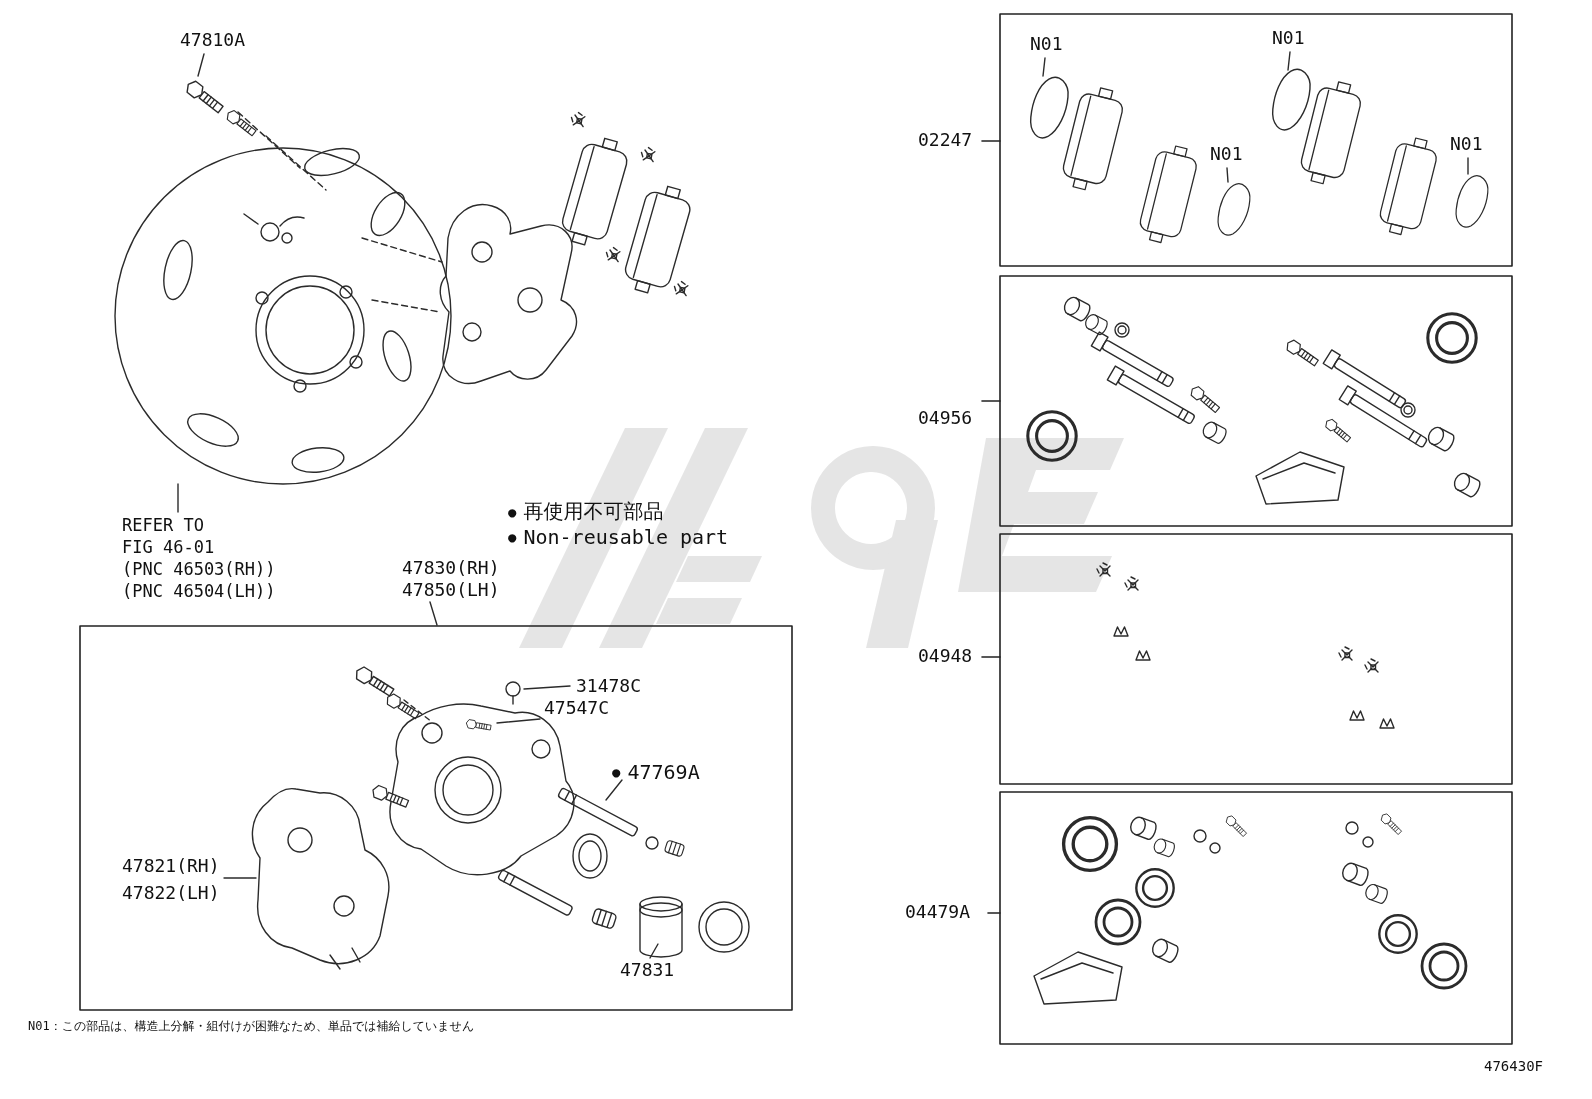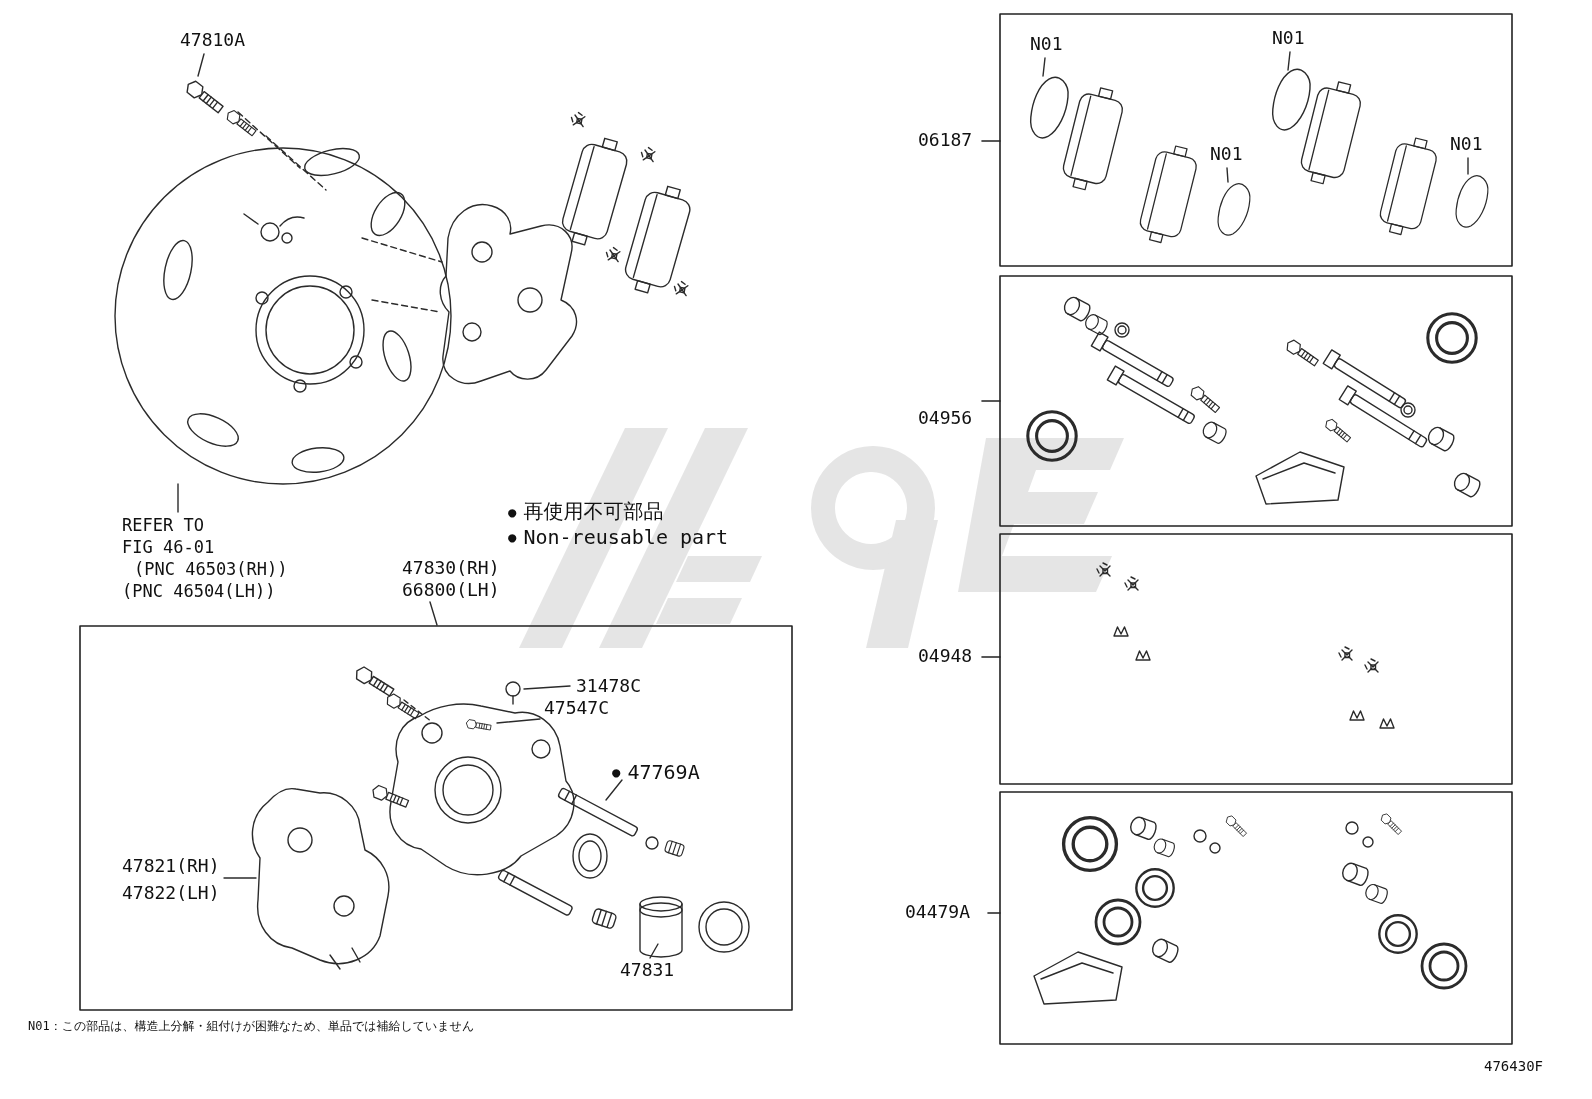--- a/index.html
+++ b/index.html
@@ -266,25 +266,25 @@
         <use href="#cyl" transform="translate(1160,948) rotate(25)"></use>
         <use href="#packet" transform="translate(1034,952)"></use>
       </g>
     </g>
   </svg>
 
   <div class="lbl" style="left:180px; top:30px">47810A</div>
 
   <div class="lbl sm" style="left:122px; top:516px">REFER TO</div>
   <div class="lbl sm" style="left:122px; top:538px">FIG 46-01</div>
-  <div class="lbl sm" style="left:134px; top:560px">(PNC 46503(RH))</div>
+  <div class="lbl sm" style="left:122px; top:560px">(PNC 46503(RH))</div>
   <div class="lbl sm" style="left:122px; top:582px">(PNC 46504(LH))</div>
 
   <div class="lbl" style="left:402px; top:558px">47830(RH)</div>
-  <div class="lbl" style="left:402px; top:580px">66800(LH)</div>
+  <div class="lbl" style="left:402px; top:580px">47850(LH)</div>
 
   <div class="row" style="left:508px; top:498px">
     <span class="bullet">●</span>
     <span class="txt">再使用不可部品</span>
   </div>
   <div class="row" style="left:508px; top:525px">
     <span class="bullet">●</span>
     <span class="txt">Non-reusable part</span>
   </div>
 
@@ -294,21 +294,21 @@
   <div class="row" style="left:612px; top:760px">
     <span class="bullet">●</span>
     <span class="txt">47769A</span>
   </div>
 
   <div class="lbl" style="left:122px; top:856px">47821(RH)</div>
   <div class="lbl" style="left:122px; top:883px">47822(LH)</div>
 
   <div class="lbl" style="left:620px; top:960px">47831</div>
 
-  <div class="lbl" style="left:918px; top:130px">06187</div>
+  <div class="lbl" style="left:918px; top:130px">02247</div>
   <div class="lbl" style="left:918px; top:408px">04956</div>
   <div class="lbl" style="left:918px; top:646px">04948</div>
   <div class="lbl" style="left:905px; top:902px">04479A</div>
 
   <div class="lbl" style="left:1030px; top:34px">N01</div>
   <div class="lbl" style="left:1272px; top:28px">N01</div>
   <div class="lbl" style="left:1210px; top:144px">N01</div>
   <div class="lbl" style="left:1450px; top:134px">N01</div>
 
   <div class="note" style="left:28px; top:1018px">N01：この部品は、構造上分解・組付けが困難なため、単品では補給していません</div>

